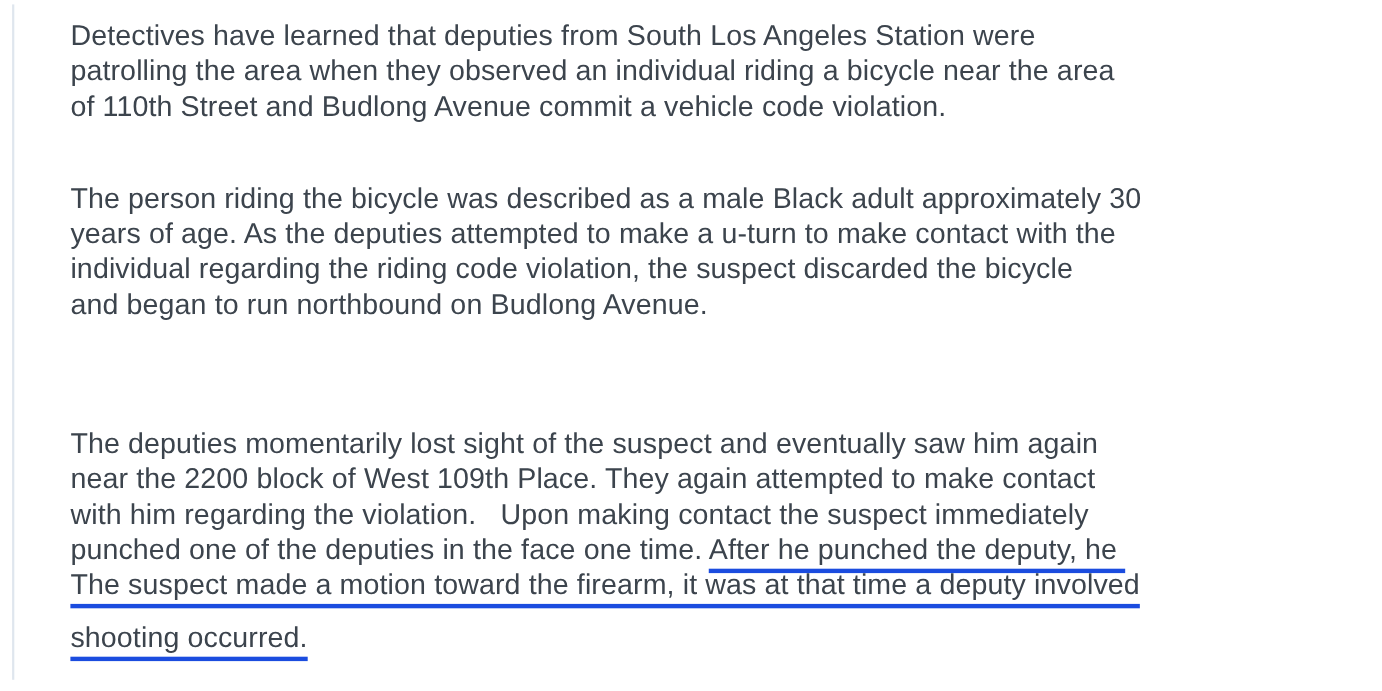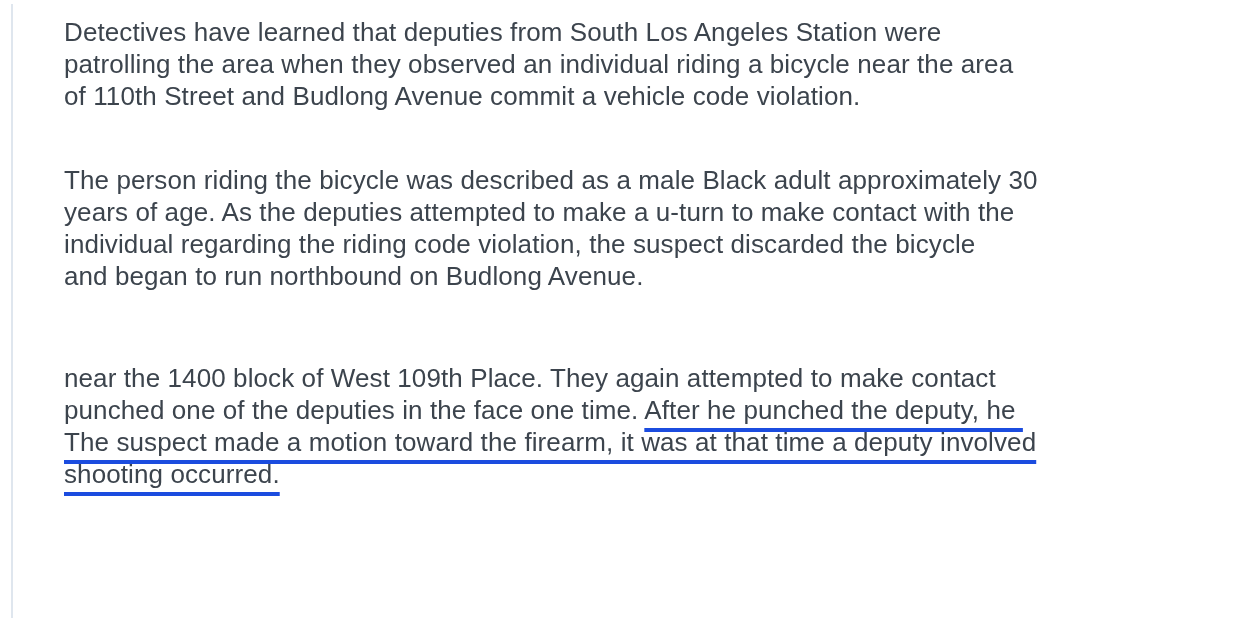--- a/index.html
+++ b/index.html
@@ -30,21 +30,21 @@
     left: 64px;
     top: 16px;
     width: 1150px;
     color: #3c444d;
     font-size: 26px;
     line-height: 32px;
     letter-spacing: 0.1px;
   }
   .para { margin: 0; }
   .para1 { margin-bottom: 52px; }
-  .para2 { margin-bottom: 70px; }
+  .para2 { margin-bottom: 95px; }
   .line { white-space: pre; }
   .para3 .line:nth-child(6),
   .para3 .line:nth-child(7) { margin-top: 16px; }
   .ul {
     text-decoration: underline;
     text-decoration-color: #1b4cdf;
     text-decoration-thickness: 4px;
     text-underline-offset: 9px;
     text-align: center;
   }
@@ -60,19 +60,21 @@
         <div class="line"><span>patrolling the area when they observed an individual riding a bicycle near the area</span></div>
         <div class="line"><span>of 110th Street and Budlong Avenue commit a vehicle code violation.</span></div>
       </div>
       <div class="para para2">
         <div class="line"><span>The person riding the bicycle was described as a male Black adult approximately 30</span></div>
         <div class="line"><span>years of age. As the deputies attempted to make a u-turn to make contact with the</span></div>
         <div class="line"><span>individual regarding the riding code violation, the suspect discarded the bicycle</span></div>
         <div class="line"><span>and began to run northbound on Budlong Avenue.</span></div>
       </div>
       <div class="para para3">
-        <div class="line"><span>near the 1400 block of West 109th Place. They again attempted to make contact</span></div>
+        <div class="line"><span>The deputies momentarily lost sight of the suspect and eventually saw him again</span></div>
+        <div class="line"><span>near the 2200 block of West 109th Place. They again attempted to make contact</span></div>
+        <div class="line"><span>with him regarding the violation.   Upon making contact the suspect immediately</span></div>
         <div class="line"><span>punched one of the deputies in the face one time. </span><span class="ul">After he punched the deputy, he </span></div>
         <div class="line"><span class="ul">The suspect made a motion toward the firearm, it was at that time a deputy involved</span></div>
         <div class="line"><span class="ul">shooting occurred.</span></div>
       </div>
     </div>
 </div>
 
 </body></html>

